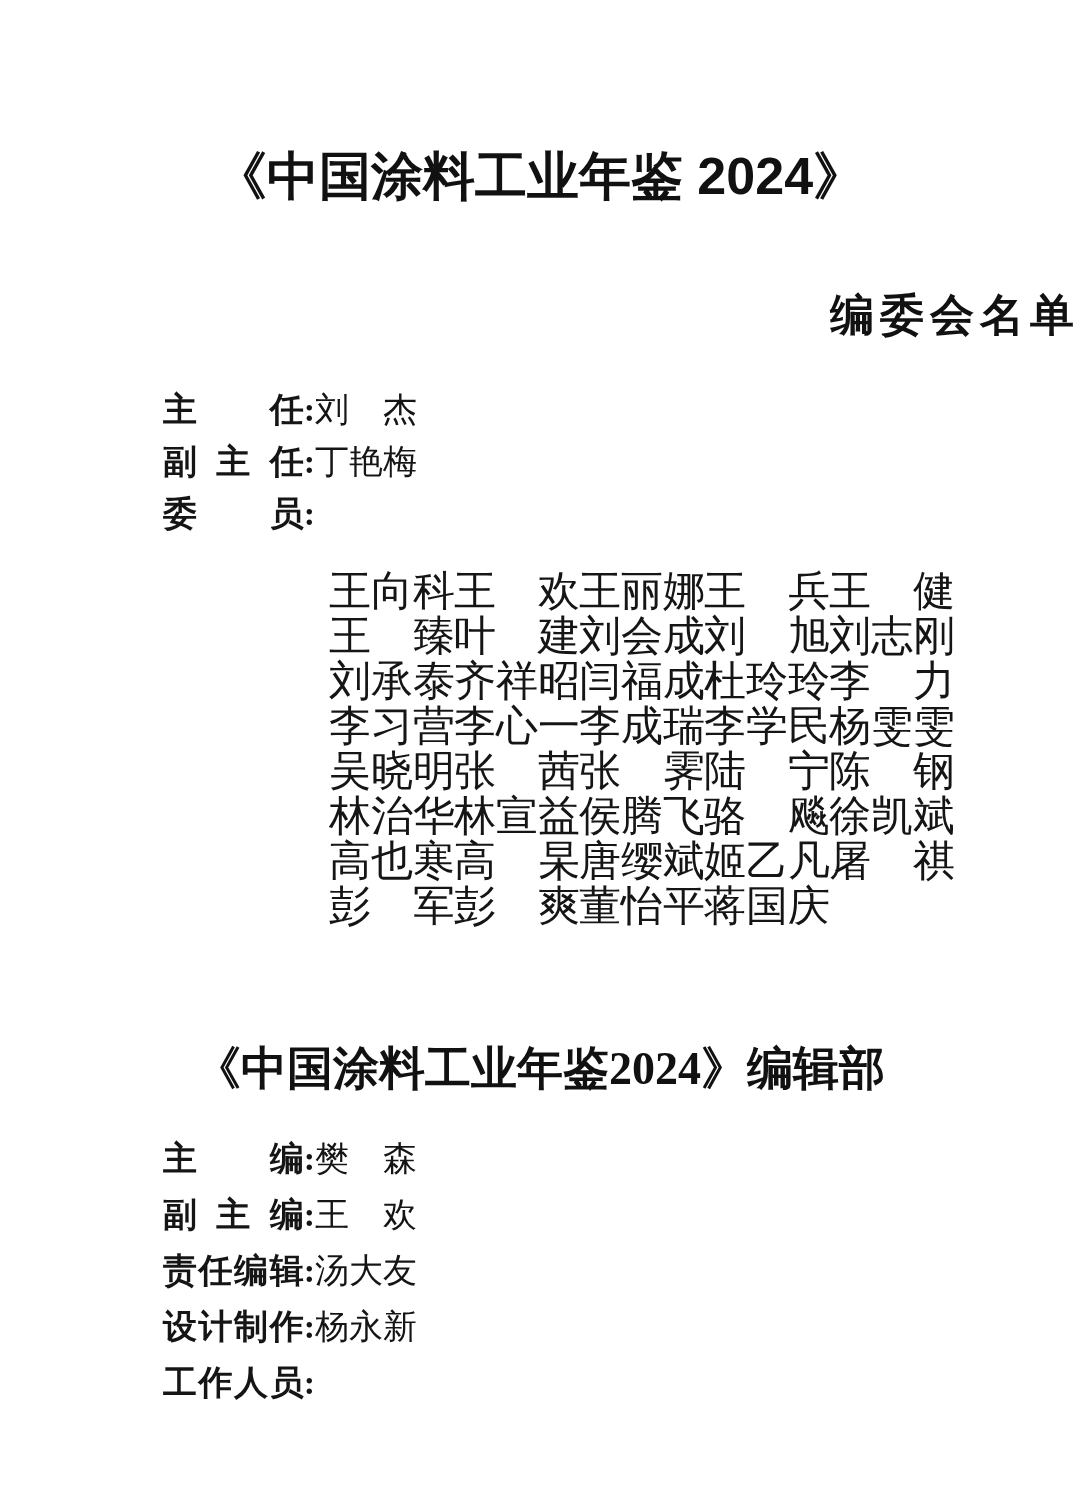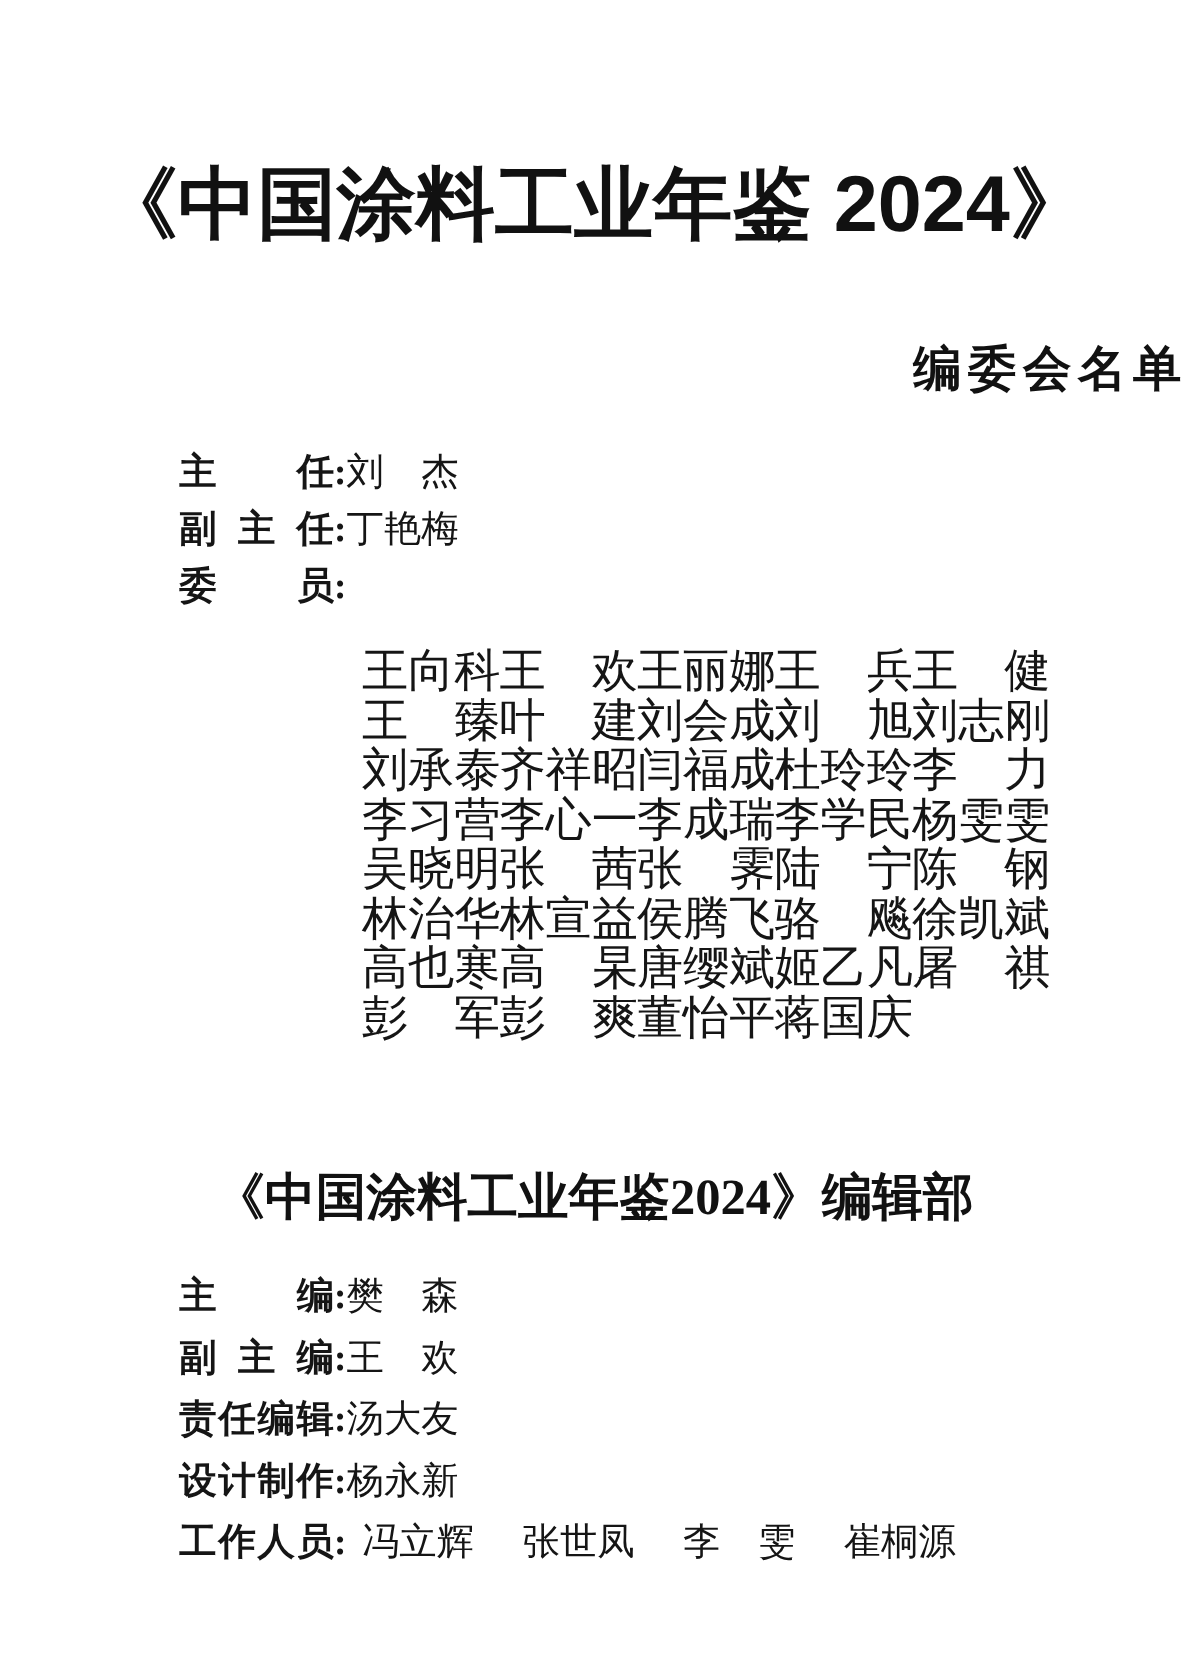--- a/index.html
+++ b/index.html
@@ -4,21 +4,21 @@
 <style>
   * { margin:0; padding:0; box-sizing:border-box; }
   html,body { width:1080px; background:#ffffff; }
   body { font-family:"Liberation Serif", serif; color:#151515; }
   .page {
     position:relative; width:1080px; height:1504px; background:#ffffff; overflow:hidden;
   }
   .title {
     margin-top:150px; text-align:center;
     font-family:"Liberation Sans", sans-serif;
-    font-weight:900; font-size:72px; line-height:1.0; color:#111;
+    font-weight:900; font-size:52px; line-height:1.0; color:#111;
     white-space:nowrap;
   }
   .subtitle {
     margin-top:88px; text-align:right;
     font-weight:700; font-size:44px; line-height:1.2; letter-spacing:6px; color:#111;
   }
   .roles { margin-left:163px; }
   .roles-committee { margin-top:46px; }
   .role-row { display:flex; align-items:flex-start; height:52px; font-size:34px; line-height:1.25; }
   .ed-roles .role-row { height:56px; }
@@ -153,22 +153,16 @@
         </span>
       <span class="role-value">杨永新</span>
     </div>
     <div class="role-row">
       <span class="role-label">
           <span class="lt">工</span>
           <span class="lt">作</span>
           <span class="lt">人</span>
           <span class="lt">员:</span>
         </span>
-      <span class="staff-list">
-          <span class="staff">冯立辉</span>
-          <span class="staff">张世凤</span>
-          <span class="staff">李　雯</span>
-          <span class="staff">崔桐源</span>
-        </span>
     </div>
   </div>
 
 </div>
 
 </body></html>

